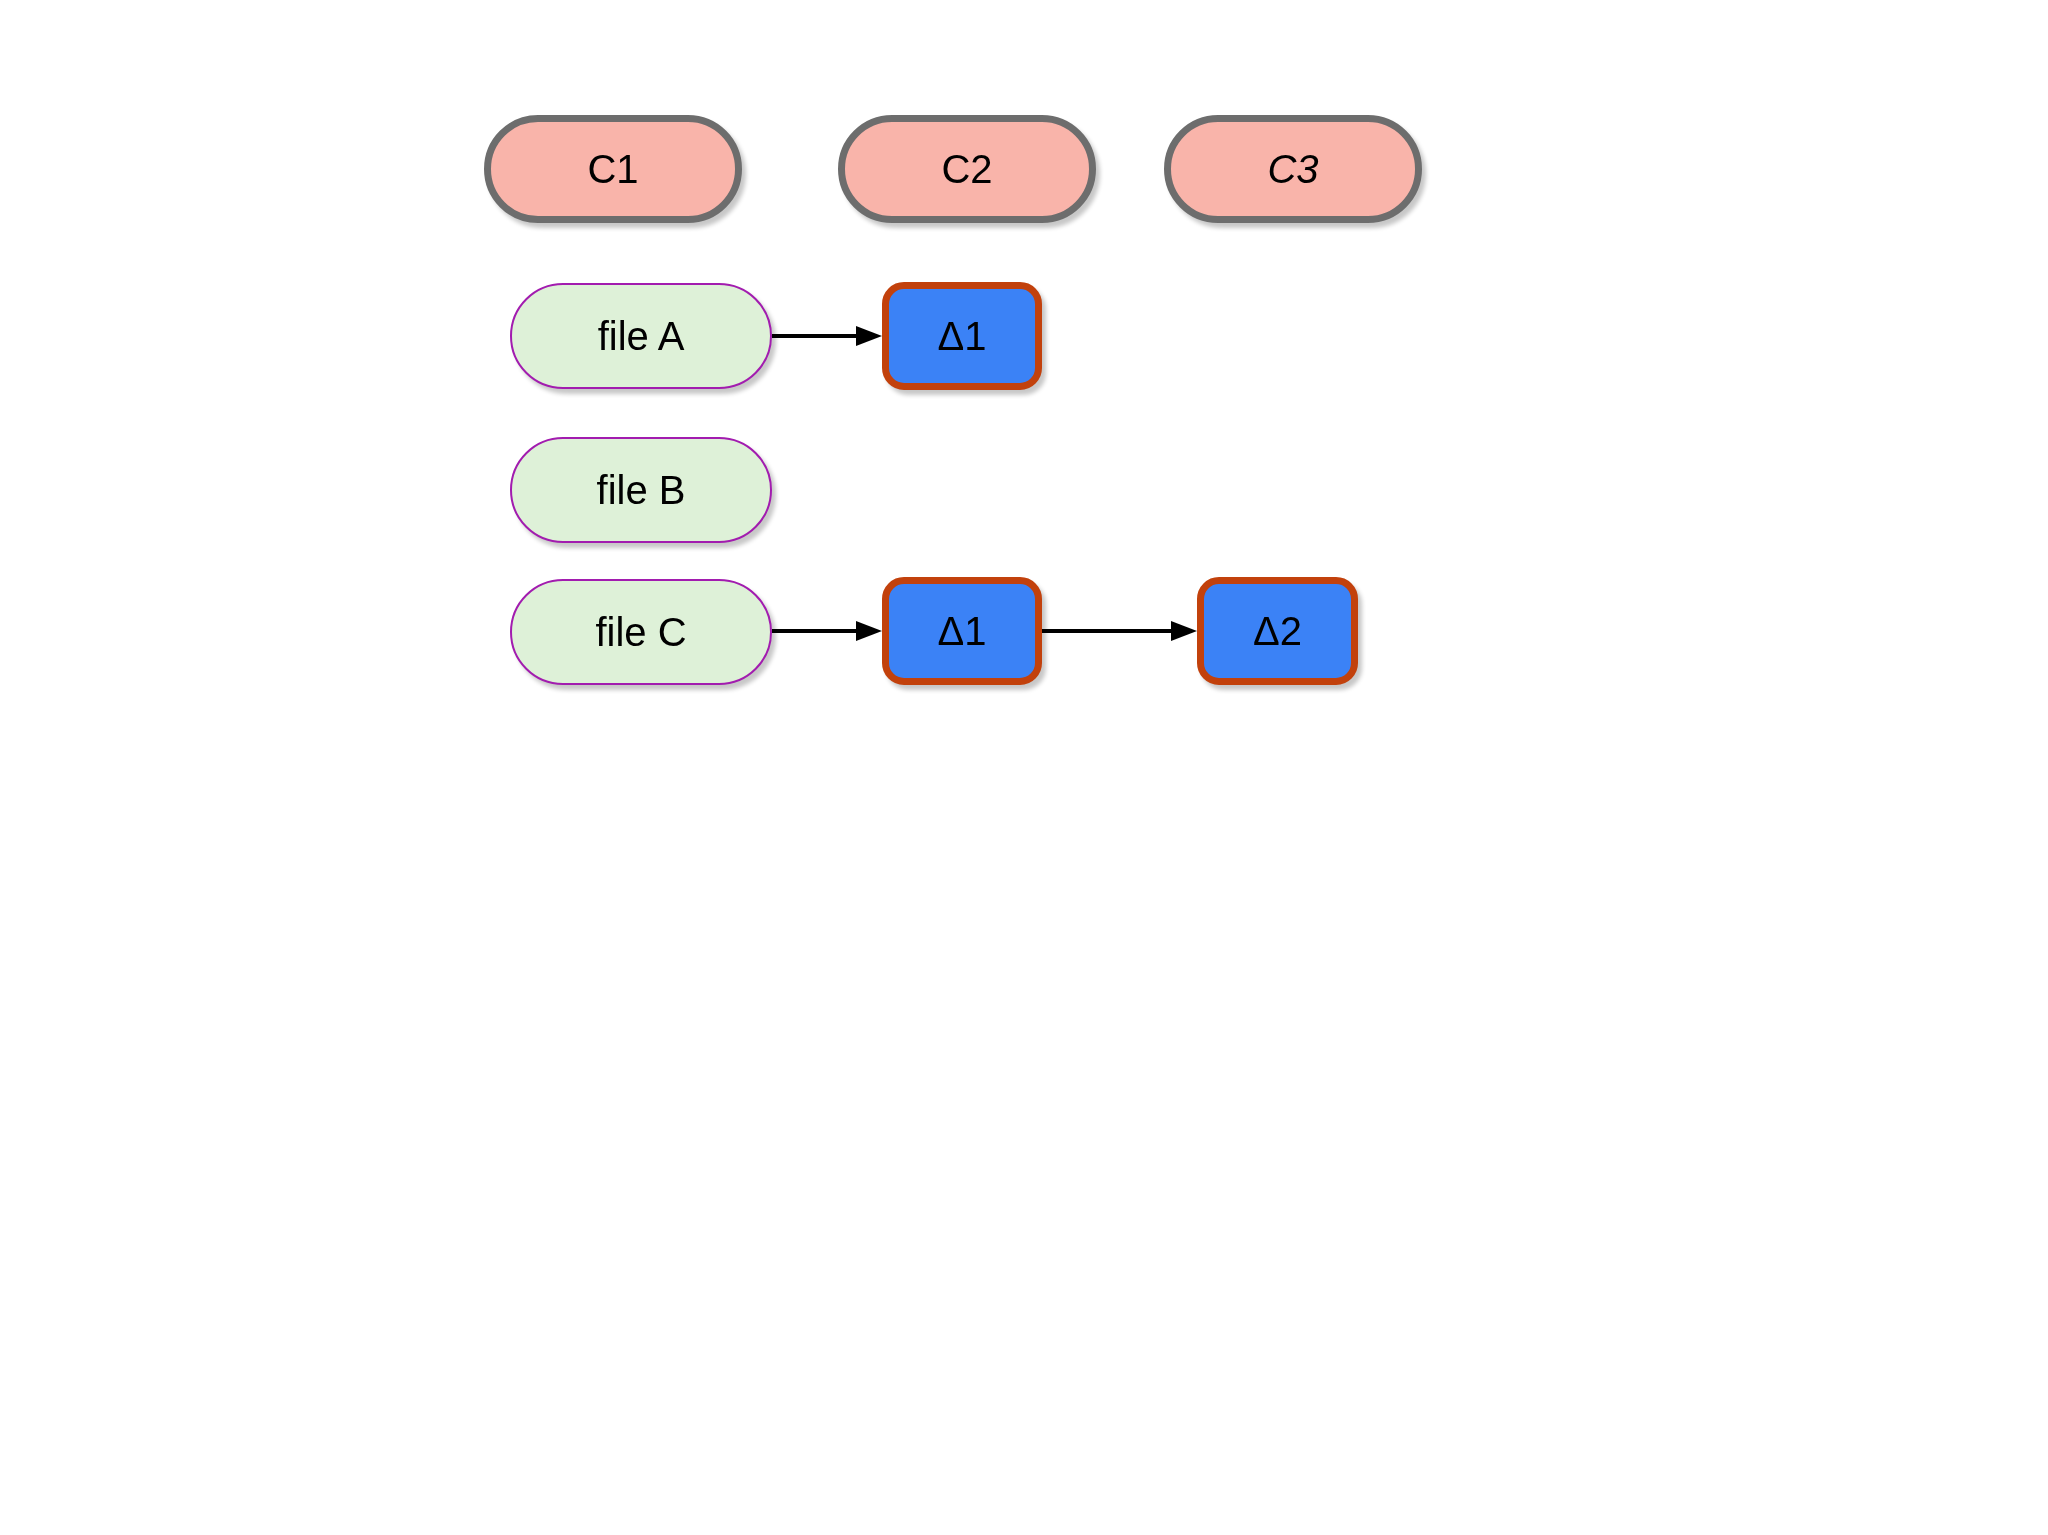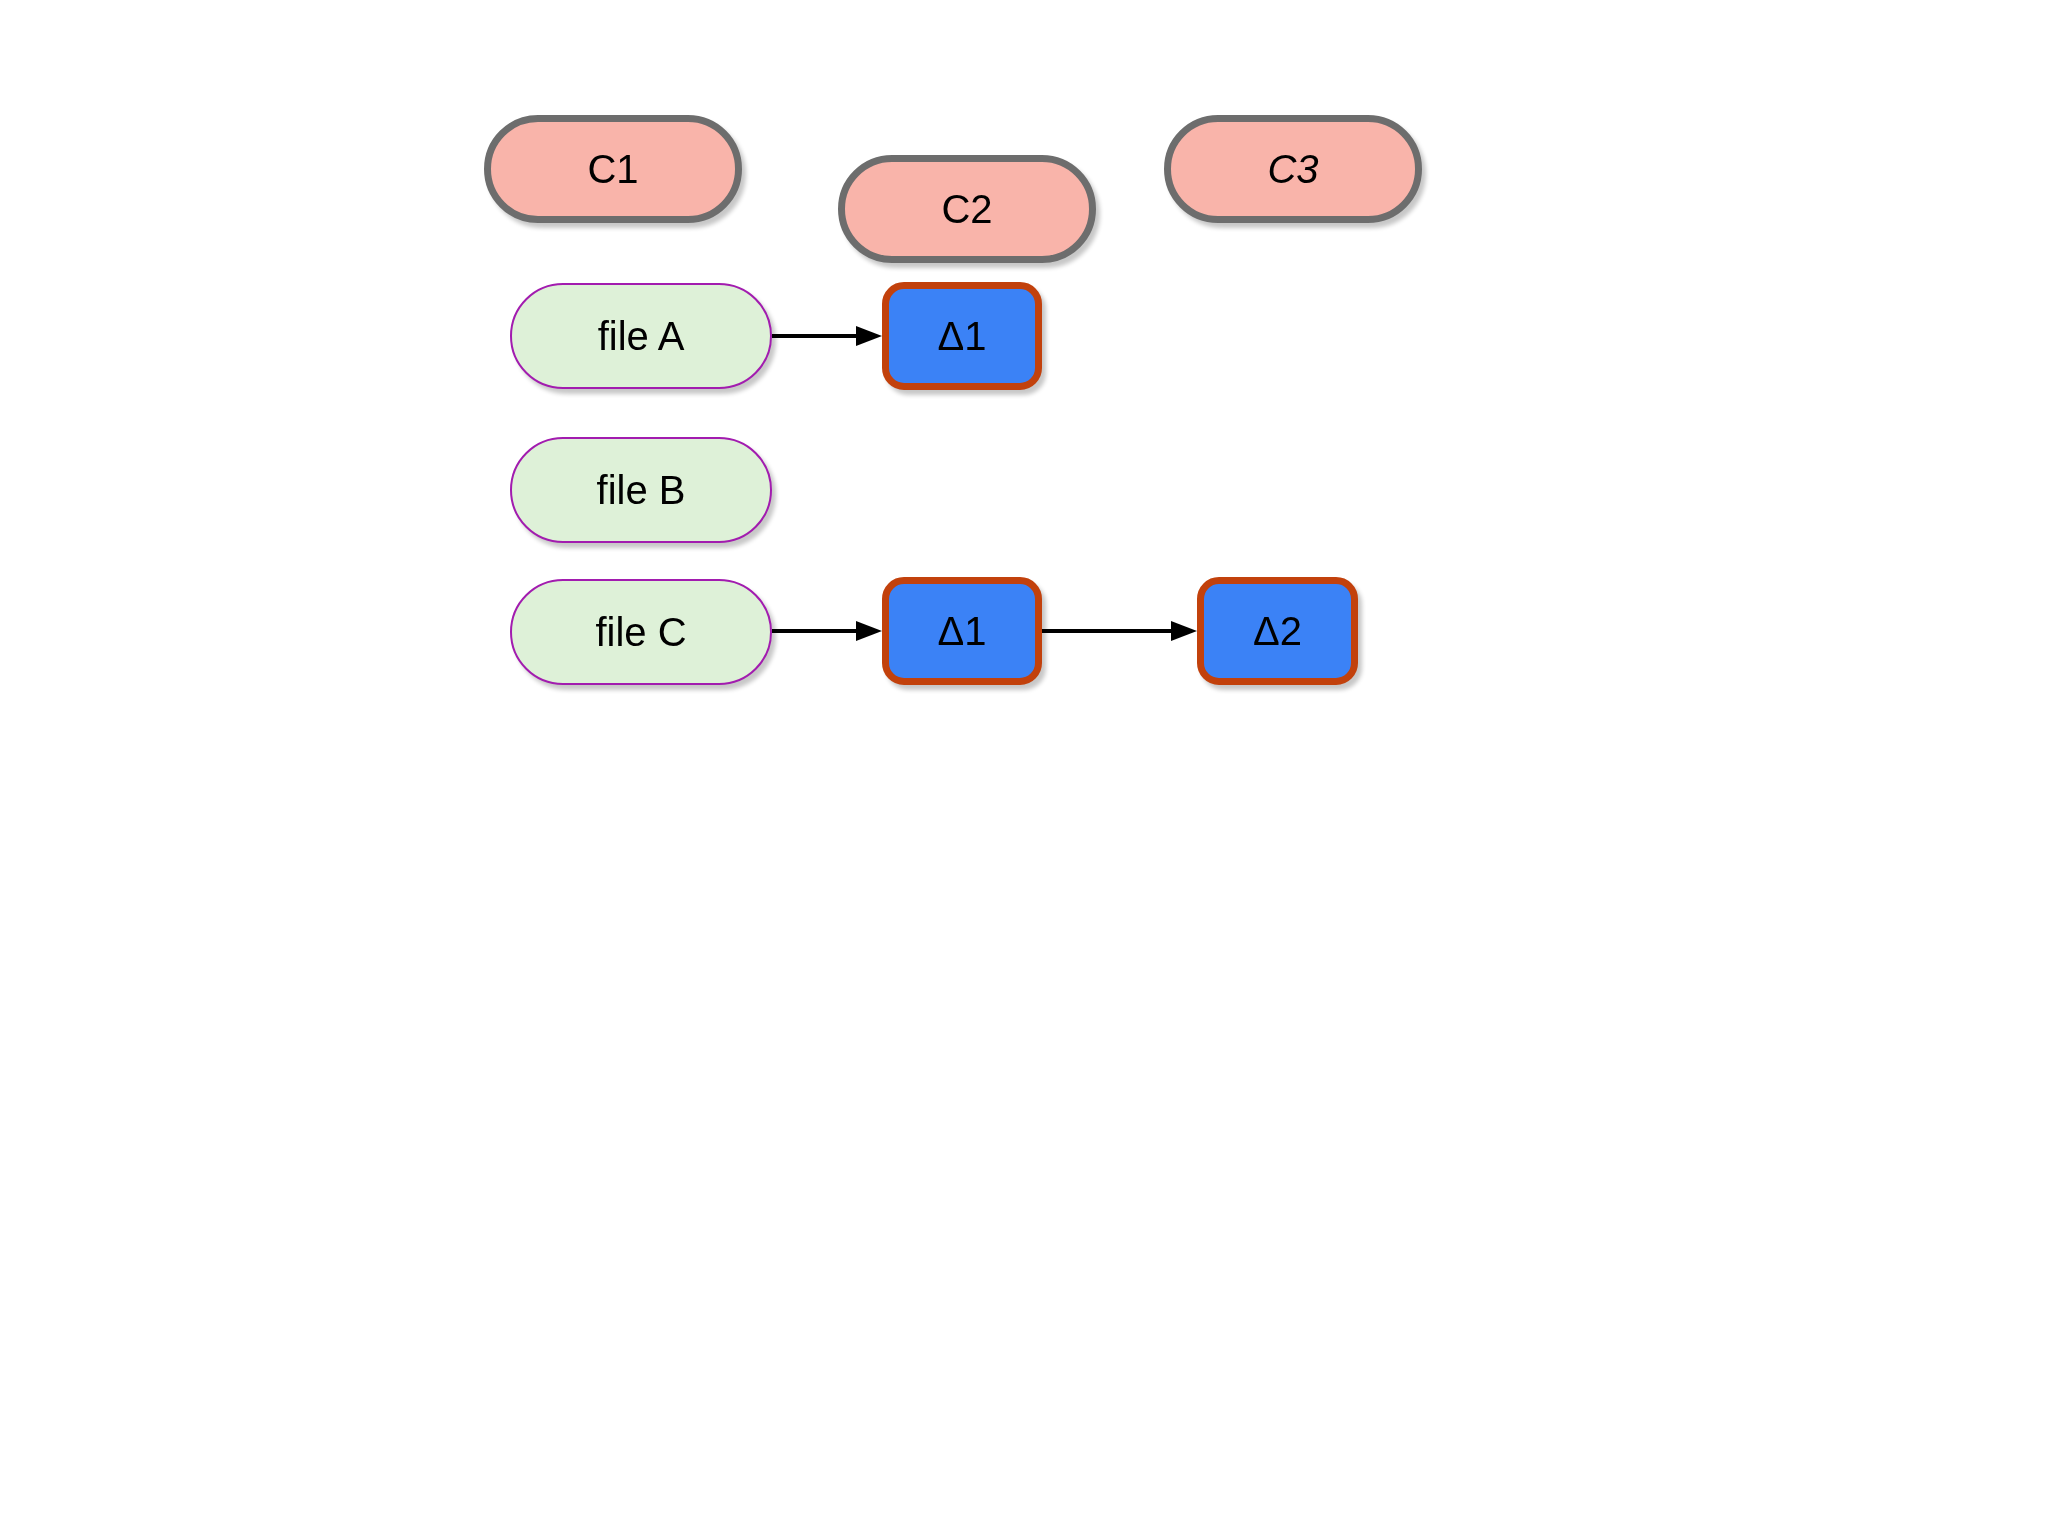--- a/index.html
+++ b/index.html
@@ -43,21 +43,21 @@
   }
   .commit-pill {
     top: 115px;
     width: 258px;
     height: 108px;
     background: #f9b4aa;
     border: 7px solid #6d6d6d;
     border-radius: 54px;
   }
   #commit-c1 { left: 484px; }
-  #commit-c2 { left: 838px; margin-top: 40px; }
+  #commit-c2 { left: 838px; }
   #commit-c3 { left: 1164px; font-style: italic; }
   .file-pill {
     left: 510px;
     width: 262px;
     height: 106px;
     background: #def1d8;
     border: 2px solid #a21caf;
     border-radius: 53px;
   }
   #file-a { top: 283px; }

